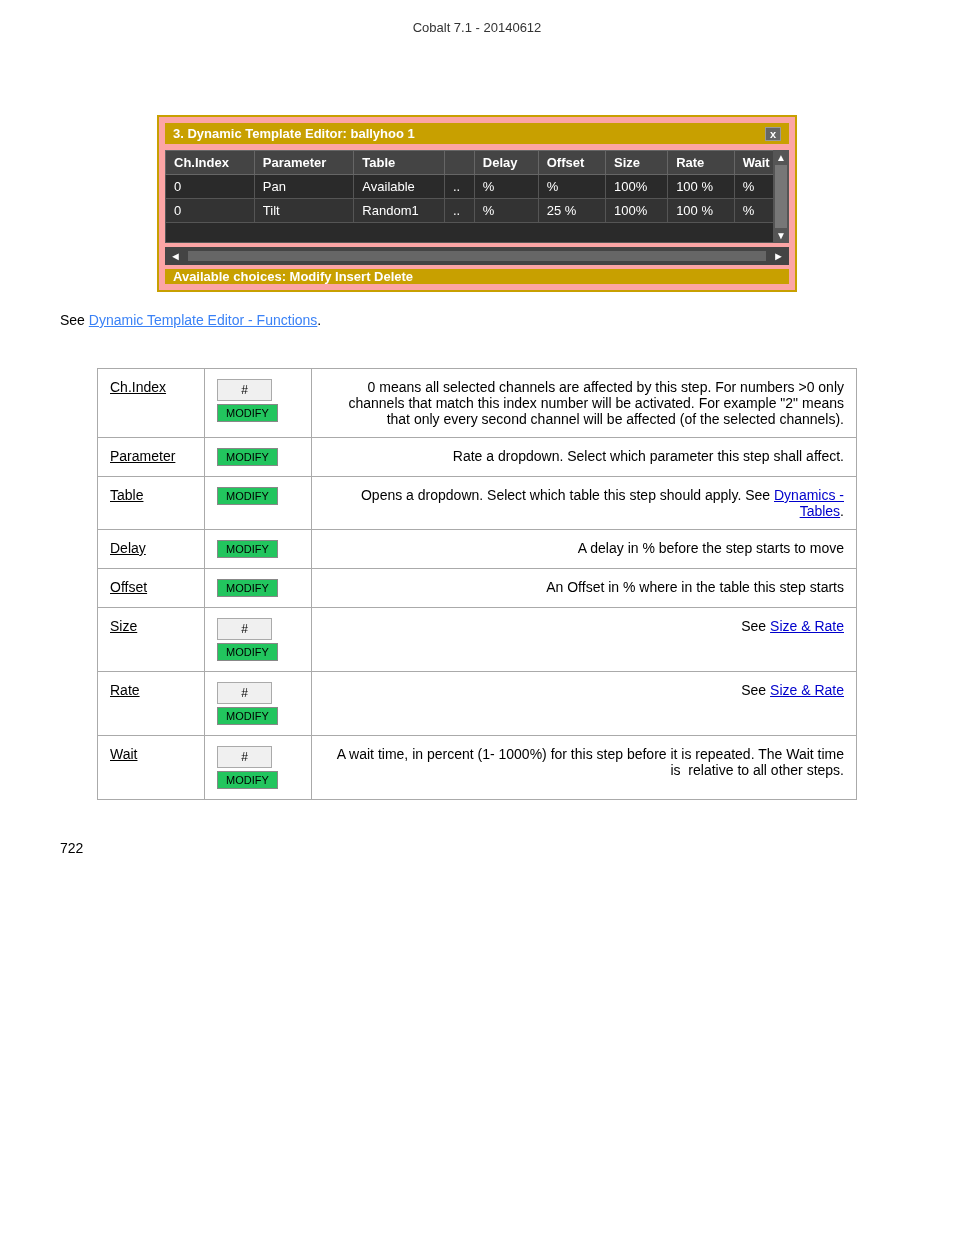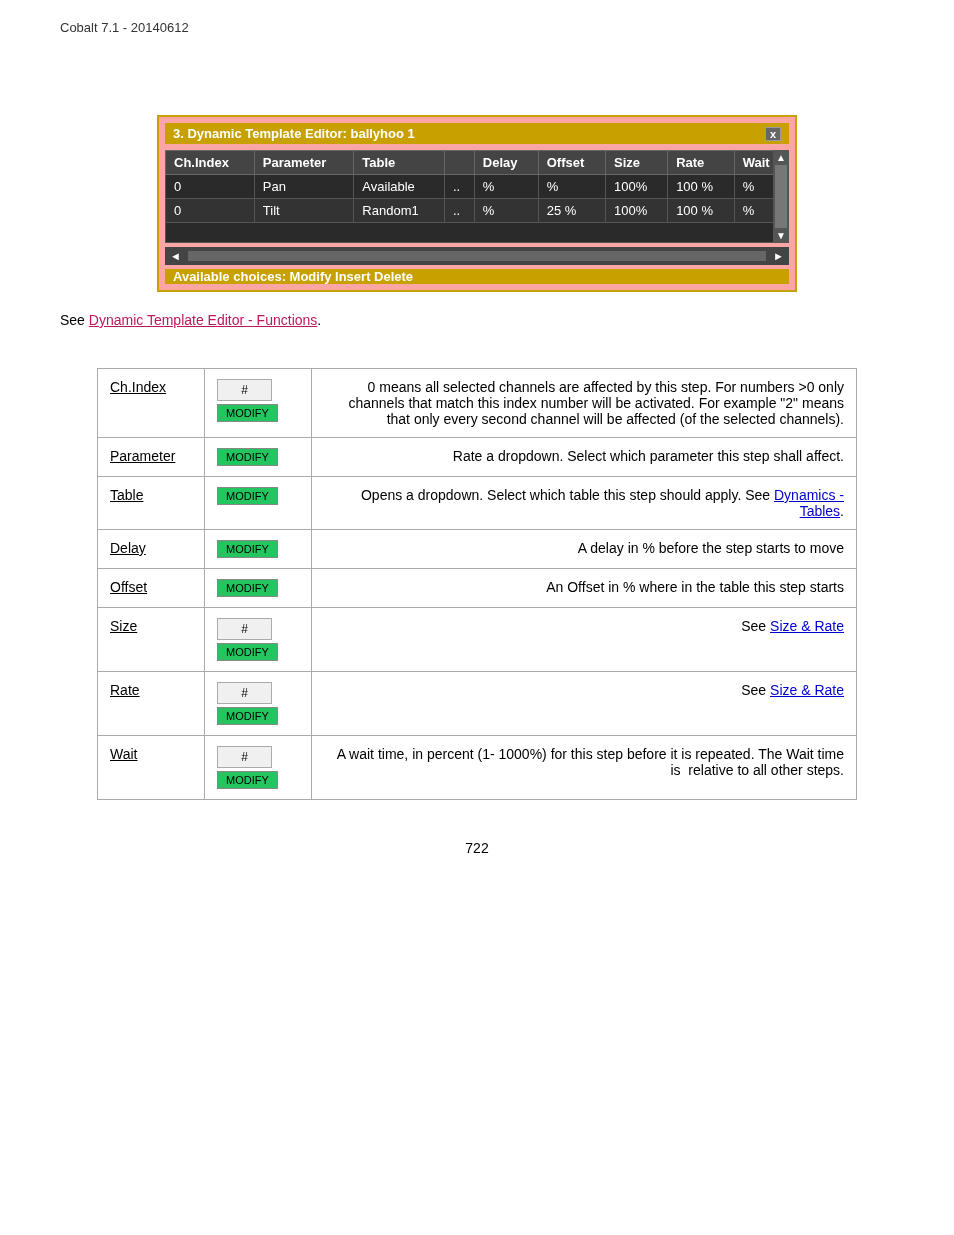--- a/index.html
+++ b/index.html
@@ -7,21 +7,21 @@
       font-family: Arial, sans-serif;
       font-size: 14px;
       background: #fff;
       color: #000;
       width: 954px;
       min-height: 1235px;
       padding: 20px 60px;
     }
 
     .header-right {
-      text-align: left;
+      text-align: center;
       font-size: 13px;
       color: #333;
       margin-bottom: 80px;
     }
 
     
     .editor-container {
       border: 2px solid #c8a000;
       background: #fca5a5;
       width: 640px;
@@ -120,21 +120,21 @@
       position: relative;
     }
 
     
     .see-link {
       margin: 10px 0 40px 0;
       font-size: 14px;
     }
 
     .see-link a {
-      color: #be185d;
+      color: #3b82f6;
       text-decoration: underline;
       text-align: center;
     }
 
     
     .ref-table {
       width: 760px;
       border-collapse: collapse;
       margin: 0 auto 40px auto;
       border: 1px solid #aaa;
@@ -190,21 +190,21 @@
       font-family: Arial, sans-serif;
     }
 
     .ref-table a {
       color: #00c;
       text-decoration: underline;
     }
 
     
     .page-number {
-      text-align: center;
+      text-align: left;
       font-size: 14px;
       margin-top: 40px;
     }
 
     .editor-outer {
       width: 640px;
       margin: 0 auto 10px auto;
     }
   </style>
 </head>

